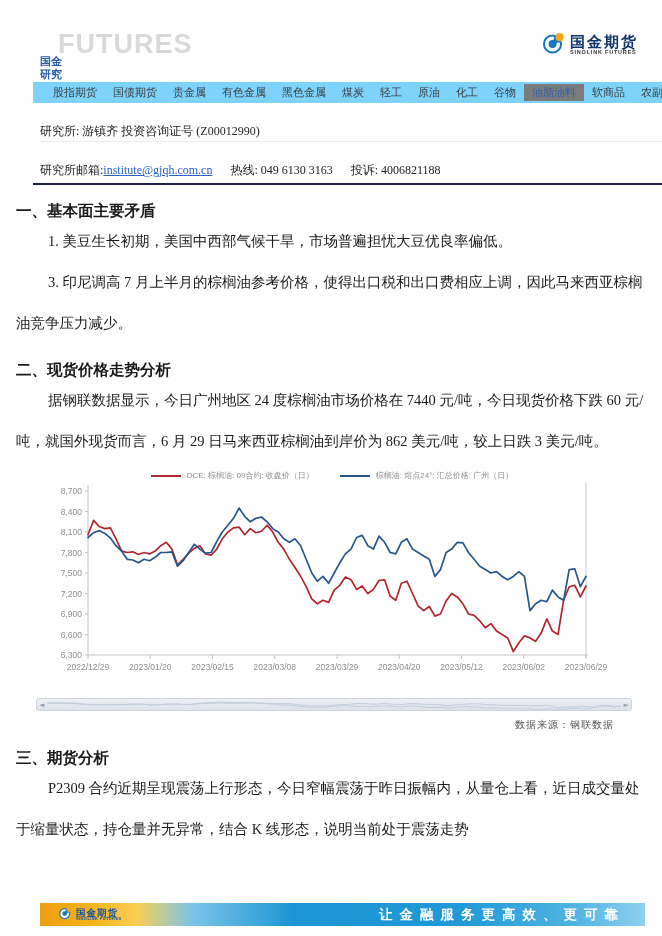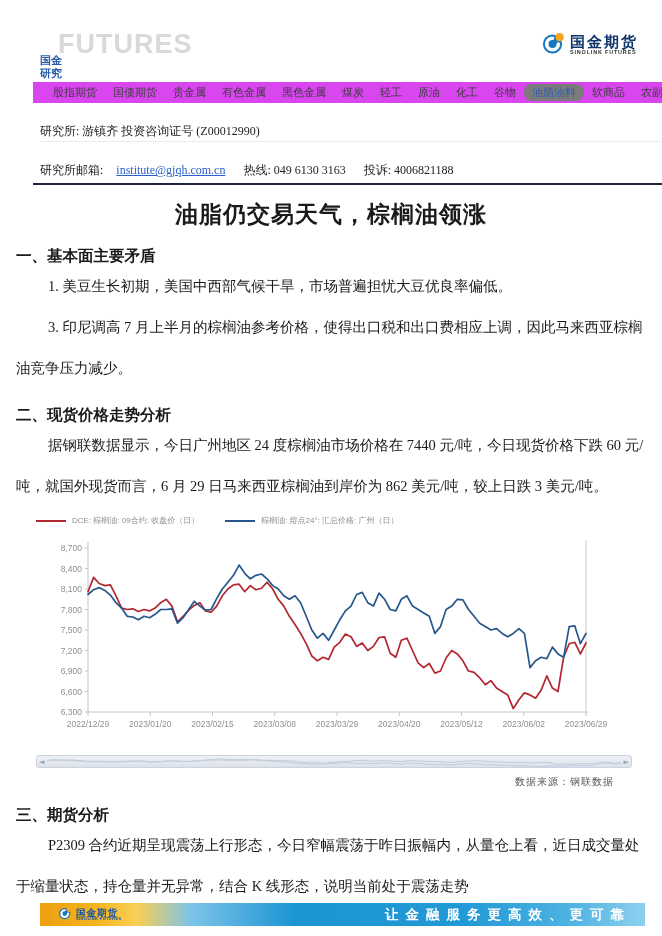--- a/index.html
+++ b/index.html
@@ -8,66 +8,66 @@
     position: relative;
     width: 662px; height: 936px;
     background: #fff;
     overflow: hidden;
     font-family: "Liberation Serif", "DejaVu Serif", serif;
     color: #1a1a1a;
   }
   
   .topbar { display:flex; justify-content:space-between; align-items:center; padding:9px 24px 2px 40px; }
   .brand-left { display:flex; align-items:center; }
-  .brand-cn { font-family:Liberation Mono, monospace; font-weight:bold; font-size:11px; line-height:1.15; color:#2b5cad; position:relative; z-index:2;margin-top:46px; }
+  .brand-cn { font-family:Liberation Serif, serif; font-weight:bold; font-size:11px; line-height:1.15; color:#2b5cad; position:relative; z-index:2;margin-top:46px; }
   .watermark { font-family:"Liberation Sans",sans-serif; font-weight:bold; font-size:27px; letter-spacing:1px; color:#d9d9d9; margin-left:-4px; position:relative; z-index:1; }
   .brand-right { display:flex; align-items:center; gap:5px; }
   .brand-right .txt { display:flex; flex-direction:column; line-height:1.05; }
   .brand-right .nm { font-family:"Liberation Sans",sans-serif; font-weight:bold; font-size:15px; color:#10356b; letter-spacing:2px; }
   .brand-right .sub { font-family:"Liberation Sans",sans-serif; font-weight:bold; font-size:5.5px; color:#333; letter-spacing:0.8px; }
   
-  .nav { margin-left:33px; background:#d946ef; display:flex; align-items:center; font-family:"Liberation Sans",sans-serif; font-size:11px; color:#3c3c3c; padding:2px 0 2px 12px; }
+  .nav { margin-left:33px; background:#7dd3fc; display:flex; align-items:center; font-family:"Liberation Sans",sans-serif; font-size:11px; color:#3c3c3c; padding:2px 0 2px 12px; }
   .nav-item { padding:1px 8px; white-space:nowrap; cursor:default; }
-  .nav-item.active { background:#7b7b7b; color:#2f5fae;border-radius:8px; }
+  .nav-item.active { background:#7b7b7b; color:#2f5fae; }
   
   .info-row { margin:0 0 0 40px; font-size:12px; line-height:16px; padding:20px 0 2px; color:#222; }
   .info-row.first { border-bottom:1px solid #ececec; }
-  .info-row .lbl { margin-right:13px; }
+  .info-row .lbl { margin-right:0; }
   .info-row .gap { display:inline-block; width:18px; }
   .email-link { color:#2b62c9; }
   .rule { height:2px; background:#1c2340; margin-left:33px; margin-top:3px; }
   
   .doc-title { text-align:center; font-weight:bold; font-size:23px; letter-spacing:1px; margin-top:14px; }
   .sections { margin:0 16px; }
   .sec-heading { font-weight:bold; font-size:15.5px; line-height:20px; margin-top:16px; }
   .sections p { font-size:14.5px; line-height:41px; text-indent:2.2em; margin:0; }
   
   .chart-block { margin:8px 0 0 36px; width:592px; }
-  .legend { display:flex; align-items:center; gap:26px; font-family:"Liberation Sans",sans-serif; font-size:8px; color:#8f8f8f; margin-bottom:12px; }
+  .legend { display:flex; justify-content:center; align-items:center; gap:26px; font-family:"Liberation Sans",sans-serif; font-size:8px; color:#8f8f8f; }
   .legend-item { display:flex; align-items:center; gap:6px; }
   .swatch { display:inline-block; width:30px; height:2px; }
   .chart-svg { display:block; overflow:visible; }
   .range-slider { position:relative; width:596px; height:13px; margin-top:5px; border:1px solid #cdd3de; border-radius:3px;
     background:linear-gradient(#eef1f5,#dde2ea); }
   .range-slider .arrow { position:absolute; top:0; font-size:7px; line-height:12px; color:#96a1b4; font-family:"DejaVu Sans",sans-serif; }
   .range-slider .arrow.l { left:2px; }
   .range-slider .arrow.r { right:2px; }
   .slider-svg { position:absolute; left:8px; top:0; }
   .chart-source { text-align:right; font-size:10px; color:#555; margin:7px 14px 0 0; letter-spacing:1px; }
   
   .footer {
     position:absolute; left:40px; right:17px; bottom:10px; height:23px;
     display:flex; align-items:center;
     background:linear-gradient(90deg,#ed9f10 0%,#f4b41d 9%,#f9cf55 16%,#7cc4e8 25%,#1c95d4 42%,#2199d6 70%,#4fb3e2 88%,#8ed0ef 100%);
   }
   .footer-logo { display:flex; align-items:center; gap:4px; margin-left:18px; }
   .footer-logo .txt { display:flex; flex-direction:column; line-height:1; }
   .footer-logo .nm { font-family:"Liberation Sans",sans-serif; font-weight:bold; font-size:9.5px; color:#1553a8; letter-spacing:1px; }
   .footer-logo .sub { font-family:"Liberation Sans",sans-serif; font-weight:bold; font-size:4px; color:#1553a8; letter-spacing:0.4px; }
-  .footer-slogan { margin-left:auto; padding-right:14px; font-family:"Liberation Sans",sans-serif; font-weight:bold; font-size:13.5px; color:#fff; letter-spacing:7px; white-space:nowrap; }
+  .footer-slogan { margin-left:auto; padding-right:20px; font-family:"Liberation Sans",sans-serif; font-weight:bold; font-size:13.5px; color:#fff; letter-spacing:7px; white-space:nowrap; }
 </style>
 </head>
 <body>
 
 <div class="page">
 
   <div class="topbar">
     <div class="brand-left">
       <div class="brand-cn">
         <div>国金</div>
@@ -107,21 +107,20 @@
   </div>
 
   <div class="info-row first">
     <span>研究所: 游镇齐 投资咨询证号 (Z00012990)</span>
   </div>
   <div class="info-row">
     <span class="lbl">研究所邮箱:</span><a class="email-link" href="#">institute@gjqh.com.cn</a><span class="gap"></span><span>热线: 049 6130 3163</span><span class="gap"></span><span>投诉: 4006821188</span>
   </div>
   <div class="rule"></div>
 
-  <div class="doc-title">油脂仍交易天气，棕榈油领涨</div>
 
   <div class="sections">
     <div class="sec-heading">一、基本面主要矛盾</div>
     <p>1. 美豆生长初期，美国中西部气候干旱，市场普遍担忧大豆优良率偏低。</p>
     <p>3. 印尼调高 7 月上半月的棕榈油参考价格，使得出口税和出口费相应上调，因此马来西亚棕榈油竞争压力减少。</p>
     <div class="sec-heading">二、现货价格走势分析</div>
     <p>据钢联数据显示，今日广州地区 24 度棕榈油市场价格在 7440 元/吨，今日现货价格下跌 60 元/吨，就国外现货而言，6 月 29 日马来西亚棕榈油到岸价为 862 美元/吨，较上日跌 3 美元/吨。</p>
   </div>
 
   <div class="chart-block">

